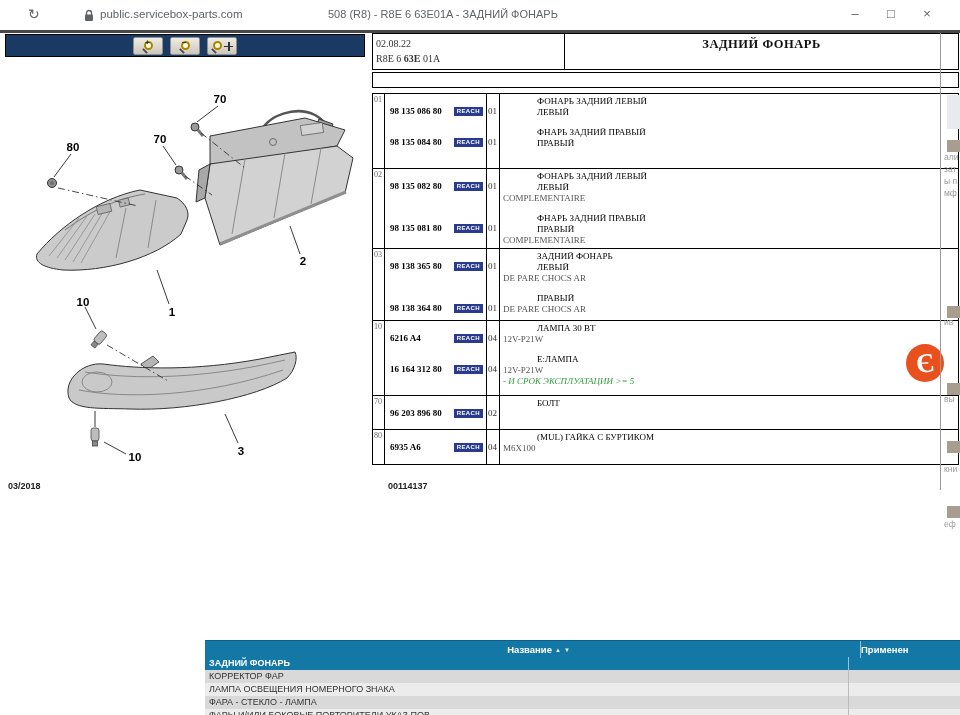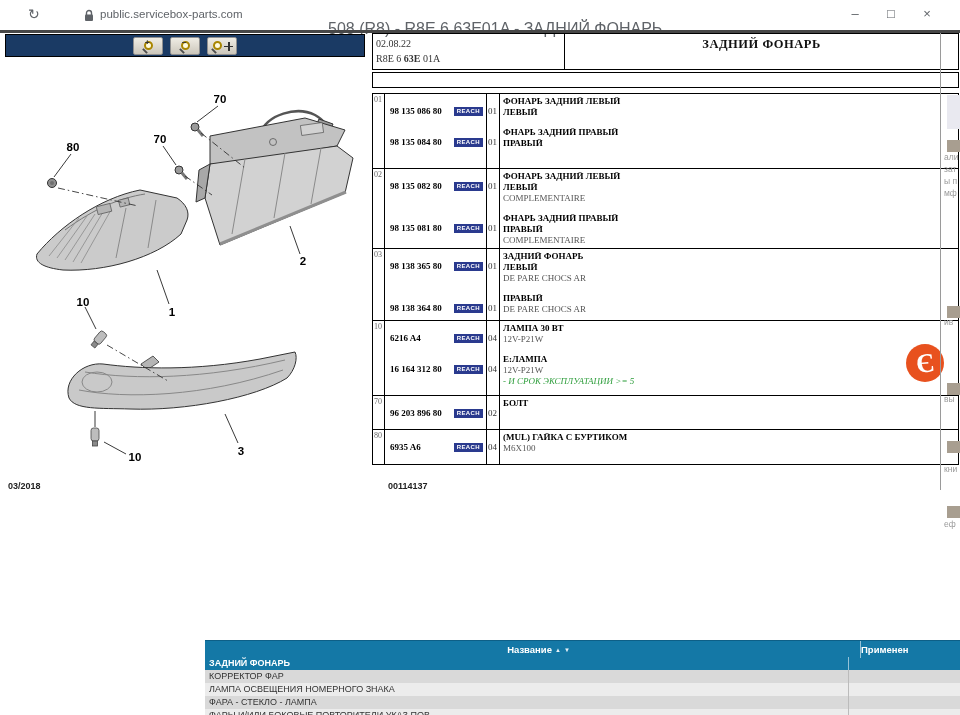--- a/index.html
+++ b/index.html
@@ -5,21 +5,21 @@
   * { margin:0; padding:0; box-sizing:border-box; }
   html,body { width:960px; height:715px; overflow:hidden; background:#fff;
     font-family:"Liberation Sans", sans-serif; }
   #stage { position:relative; width:960px; height:715px; background:#fff; }
 
   
   .topbar { position:absolute; left:0; top:0; width:960px; height:30px; background:#fff; }
   .reload { position:absolute; left:28px; top:6px; font-size:14px; color:#5f6368; cursor:pointer; }
   .lockwrap { position:absolute; left:84px; top:8px; }
   .urltext { position:absolute; left:100px; top:8px; font-size:11.5px; color:#5f6368; }
-  .pagetitle { position:absolute; left:303px; top:20px; font-size:16px; color:#5f6368;padding-left:25px; }
+  .pagetitle { position:absolute; left:303px; top:8px; font-size:11px; color:#5f6368;padding-left:25px; }
   .winbtn { position:absolute; top:4px; width:26px; height:20px; text-align:center;
     font-size:13px; color:#5f6368; line-height:20px; cursor:pointer; }
   .btn-min { left:842px; } .btn-max { left:878px; } .btn-close { left:914px; }
 
   .topsep { position:absolute; left:0; top:30px; width:960px; height:3px; background:#474747; }
 
   
   .dg-toolbar { position:absolute; left:5px; top:34px; width:360px; height:23px;
     background:#1a3a64; border:1px solid #000; display:flex; align-items:center;
     justify-content:center; gap:7px; }
@@ -64,21 +64,21 @@
   .ppart { display:flex; justify-content:space-between; align-items:flex-start;
     padding:10px 3px 0 5px; }
   .pnum { font-family:"Liberation Serif", serif; font-size:9px; font-weight:bold;
     color:#000; white-space:nowrap; cursor:pointer; }
   .reach { background:#2a3a8e; color:#fff; font-size:6px; font-weight:bold;
     padding:1px 3px; letter-spacing:.4px; cursor:pointer; line-height:7px; margin-top:1px; }
   .pqty { padding-top:10px; font-family:"Liberation Serif", serif; font-size:9px;
     color:#333; text-align:center; }
   .pdesc { padding-left:4px; }
   .dl { font-family:"Liberation Serif", serif; font-size:9px; line-height:11px; white-space:nowrap; }
-  .dl-b { font-weight:bold; color:#000; }
+  .dl-b { font-weight:normal; color:#000;margin-left:34px; }
   .dl-r { color:#555; }
   .dl-g { color:#2f9e3d; font-style:italic; }
 
   
   .orange-logo { position:absolute; left:906px; top:344px; width:38px; height:38px;
     border-radius:50%; background:#e8511e; display:flex; align-items:center;
     justify-content:center; }
   .orange-logo span { color:#fff; font-size:27px; font-weight:bold;
     font-family:"Liberation Serif", serif; transform:rotate(-6deg); line-height:27px; }
 

